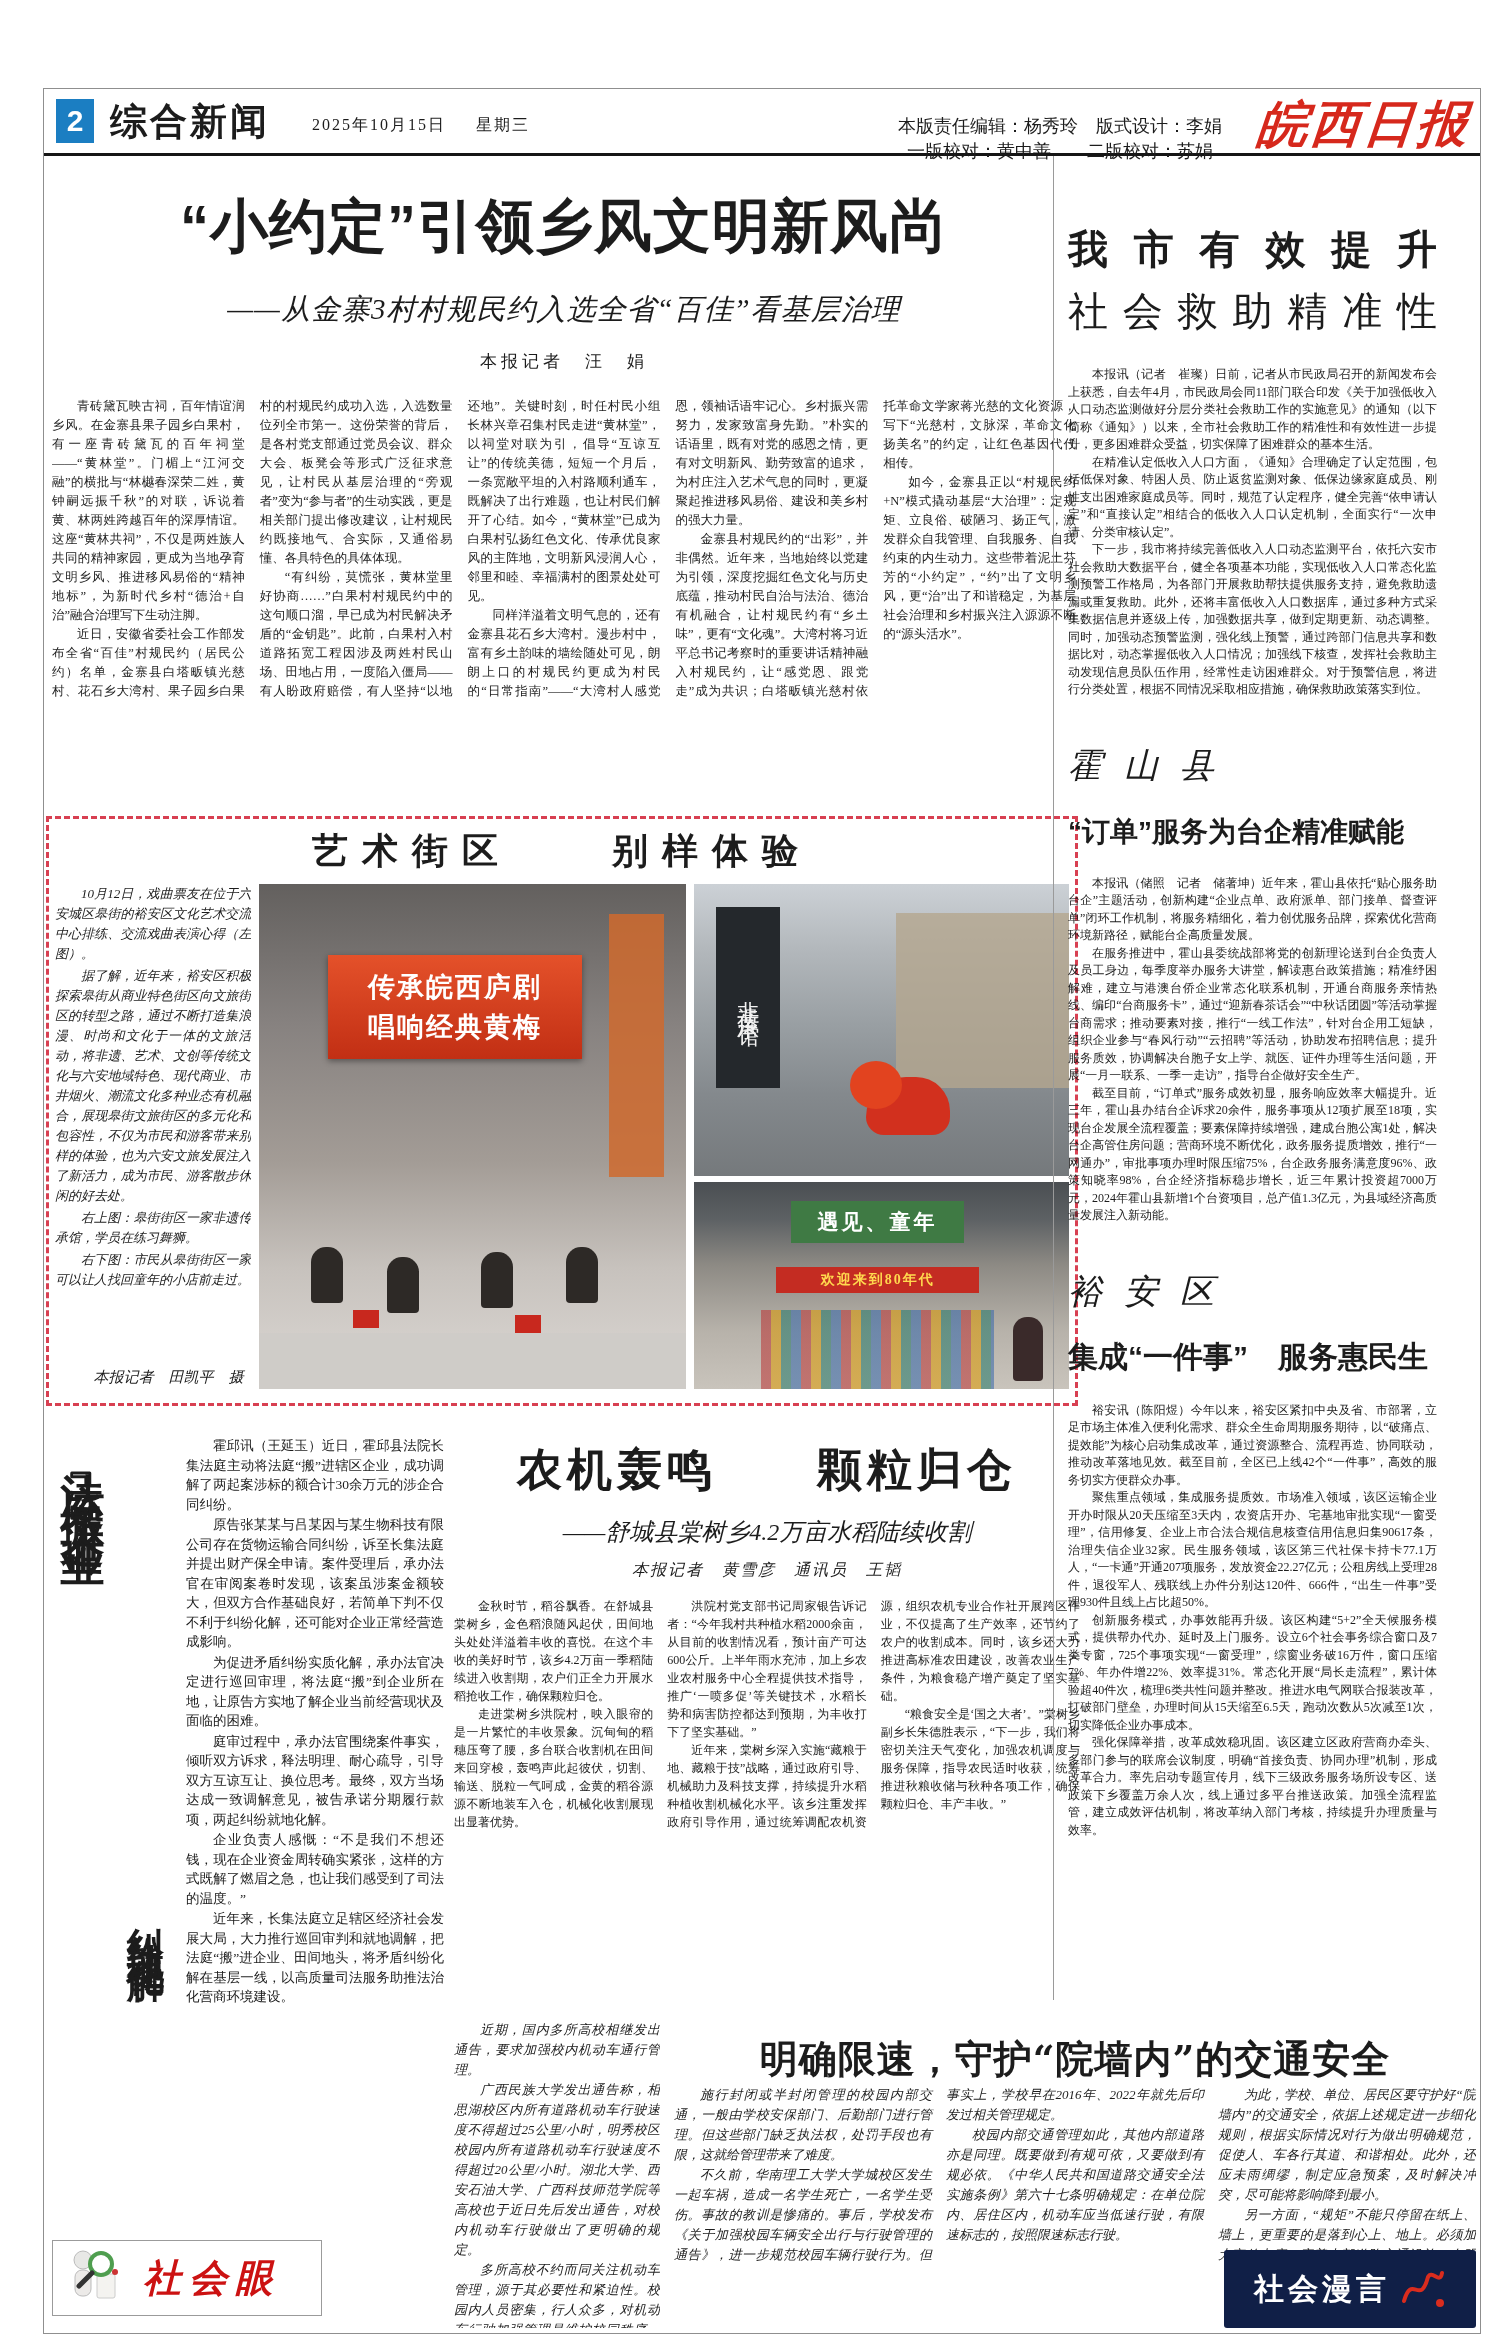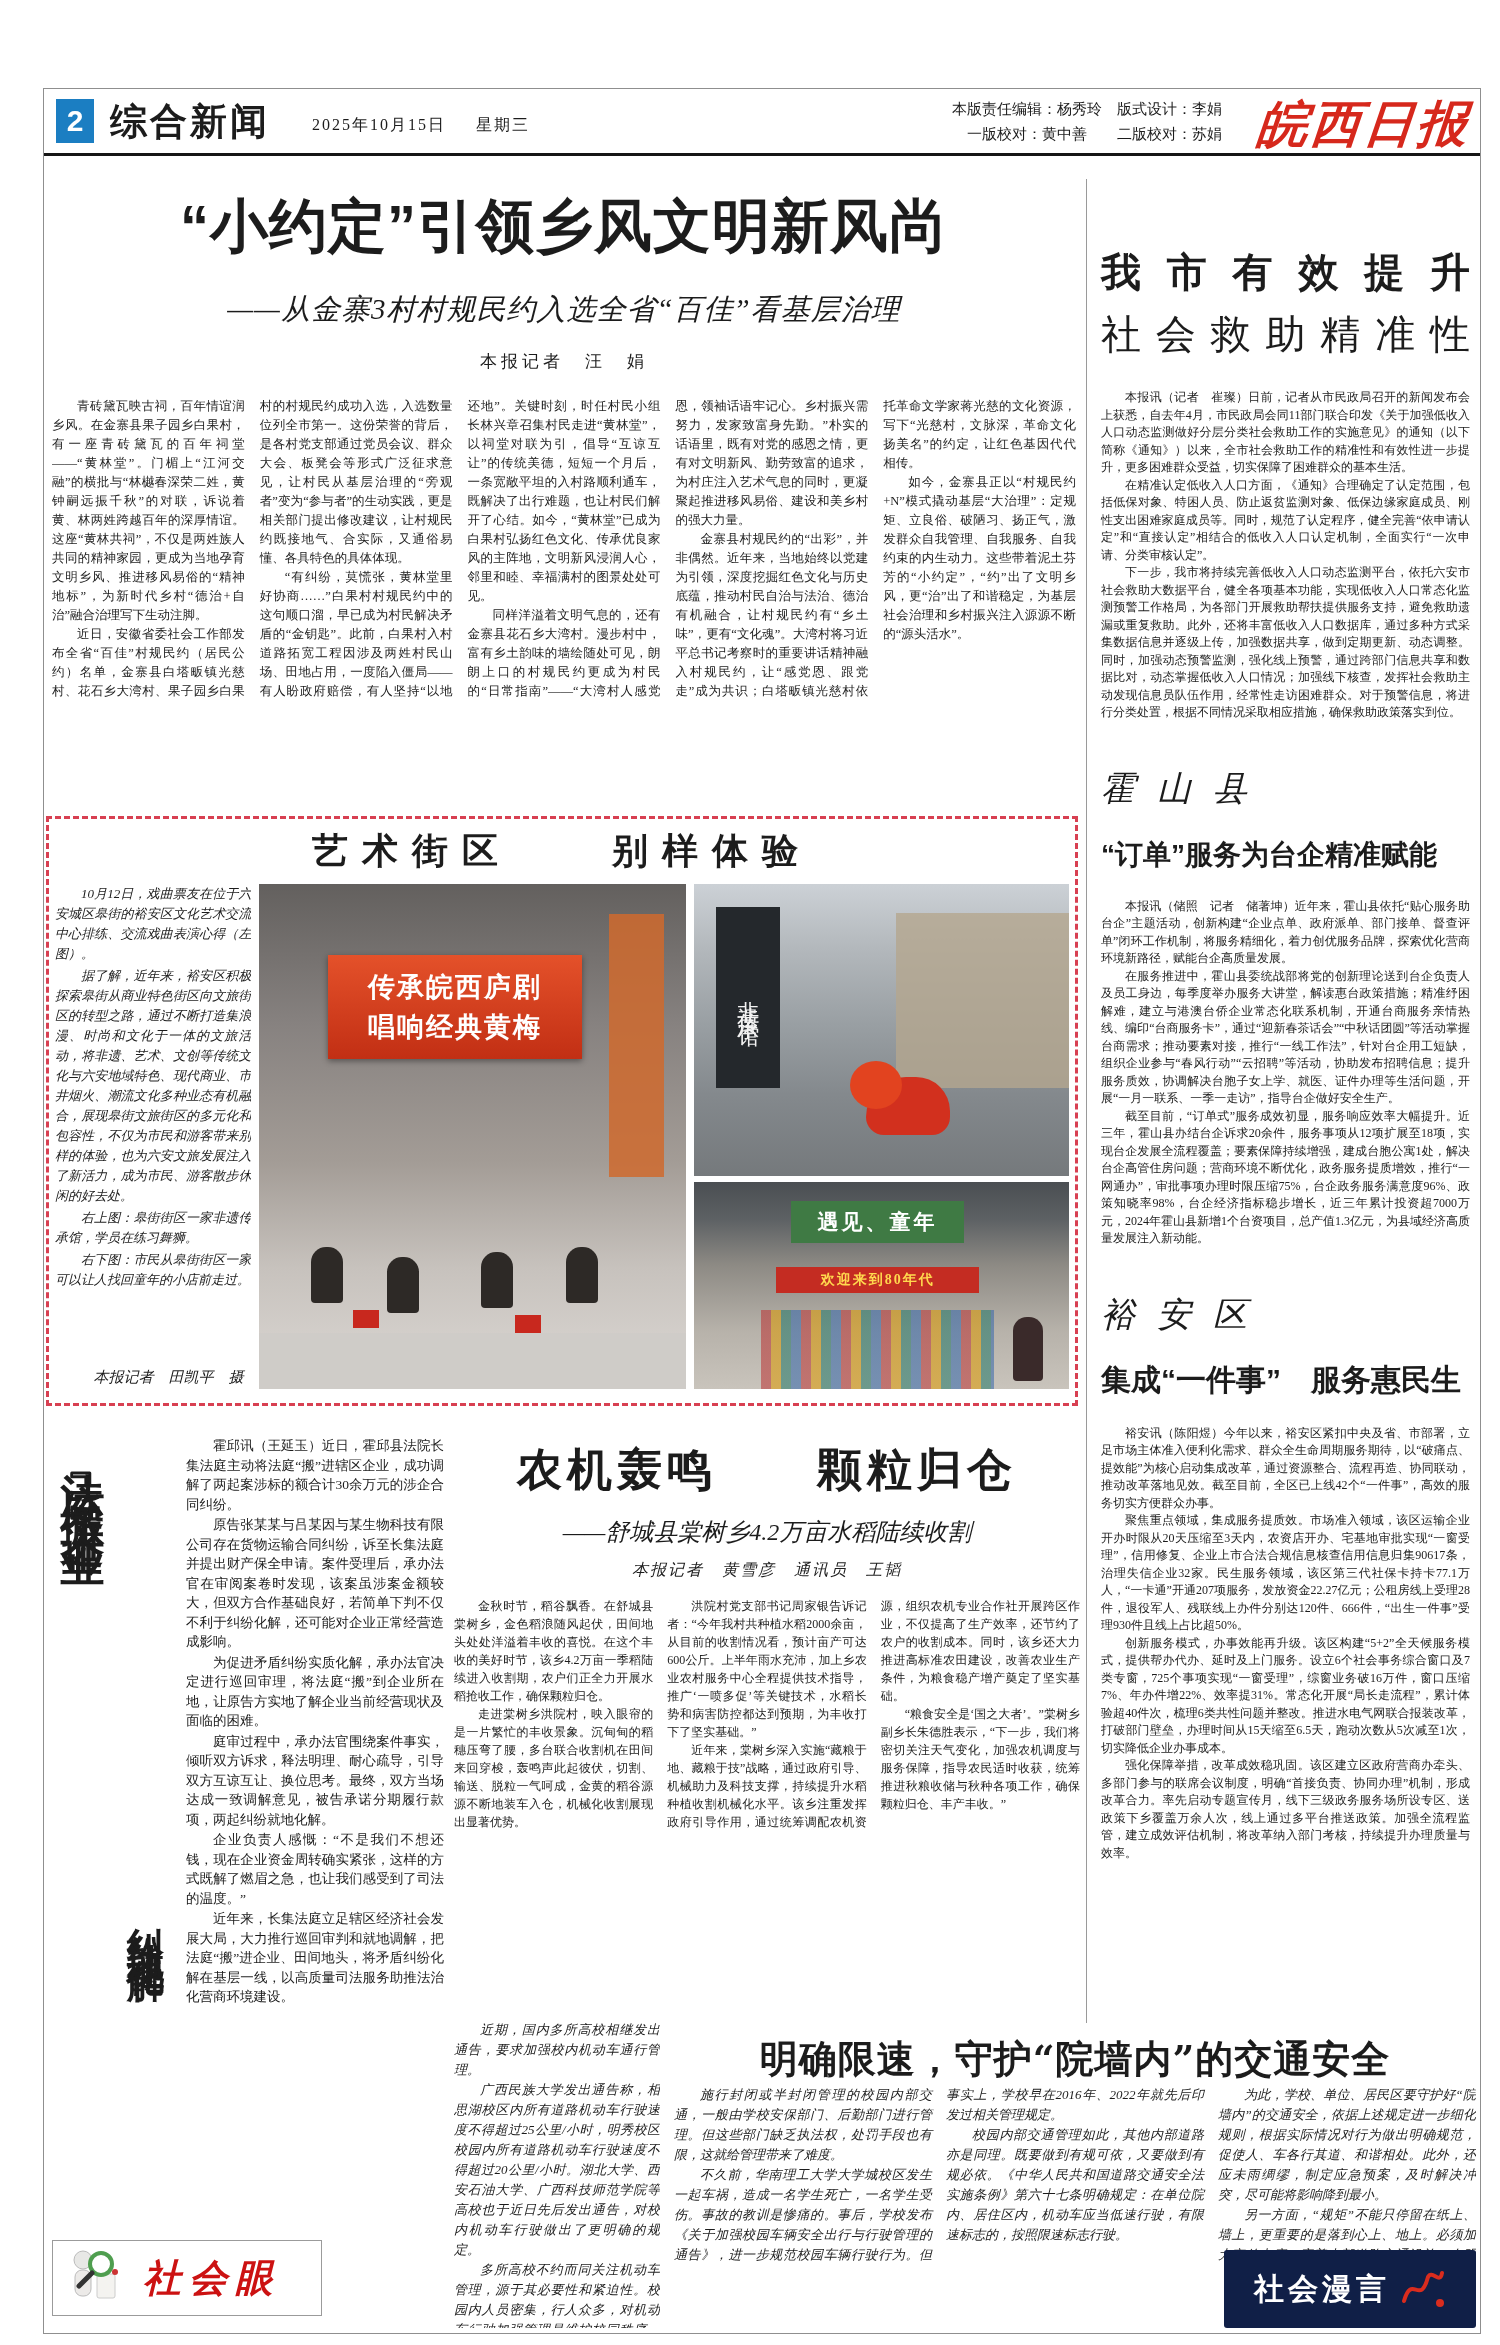--- a/index.html
+++ b/index.html
@@ -4,26 +4,26 @@
 <style>
   html,body{margin:0;padding:0;background:#ffffff;}
   body{width:1500px;height:2345px;position:relative;font-family:"Liberation Serif","DejaVu Serif",serif;color:#1c1c1c;}
   .frame{position:absolute;left:43px;top:88px;width:1438px;height:2246px;border:1px solid #8f8f8f;background:#fff;box-sizing:border-box;}
   
   .hdr{position:relative;height:64px;border-bottom:3px solid #151515;}
   .pgnum{position:absolute;left:12px;top:10px;width:38px;height:44px;background:#1b7ec2;color:#fff;
          font-family:"Liberation Sans",sans-serif;font-weight:bold;font-size:30px;display:flex;align-items:center;justify-content:center;}
   .secname{position:absolute;left:66px;top:8px;font-family:Liberation Serif, serif;font-weight:900;font-size:37px;letter-spacing:3px;text-align:center;}
   .hdate{position:absolute;left:268px;top:26px;font-size:16px;letter-spacing:2px;}
-  .hinfo{position:absolute;right:258px;top:8px;font-size:15px;line-height:25px;text-align:right;}
+  .hinfo{position:absolute;right:258px;top:25px;font-size:18px;line-height:25px;text-align:center;}
   .masthead{position:absolute;right:10px;top:2px;font-size:50px;font-weight:bold;font-style:italic;color:#d6281c;
             letter-spacing:3px;transform:skewX(-5deg);font-family:"DejaVu Serif",serif;}
   
   .content{position:relative;height:2177px;overflow:hidden;}
-  .rightcol{position:absolute;left:1042px;top:0;width:392px;height:1844px;border-left:1px solid #9a9a9a;box-sizing:border-box;padding:4px 8px 0 14px;overflow:hidden;margin-top:23px;}
+  .rightcol{position:absolute;left:1009px;top:0;width:392px;height:1844px;border-left:1px solid #9a9a9a;box-sizing:border-box;padding:4px 8px 0 14px;overflow:hidden;}
   p{margin:0;text-indent:2em;text-align:justify;}
   
   .main-art{position:absolute;left:8px;top:6px;width:1024px;}
   .main-title{font-family:"Liberation Sans",sans-serif;font-weight:900;font-size:58px;text-align:center;letter-spacing:1px;margin-top:26px;}
   .main-sub{font-style:italic;font-size:29px;text-align:center;margin-top:24px;letter-spacing:1px;}
   .main-by{font-size:17px;text-align:center;margin-top:20px;letter-spacing:4px;}
   .main-body{margin-top:24px;height:330px;column-count:5;column-gap:15px;font-size:12.5px;line-height:19px;overflow:hidden;}
   .main-body p{margin-bottom:0;}
   
   .artbox{position:absolute;left:2px;top:660px;width:1032px;height:590px;border:3px dashed #d84052;box-sizing:border-box;padding:4px 6px;background:#fff;}

